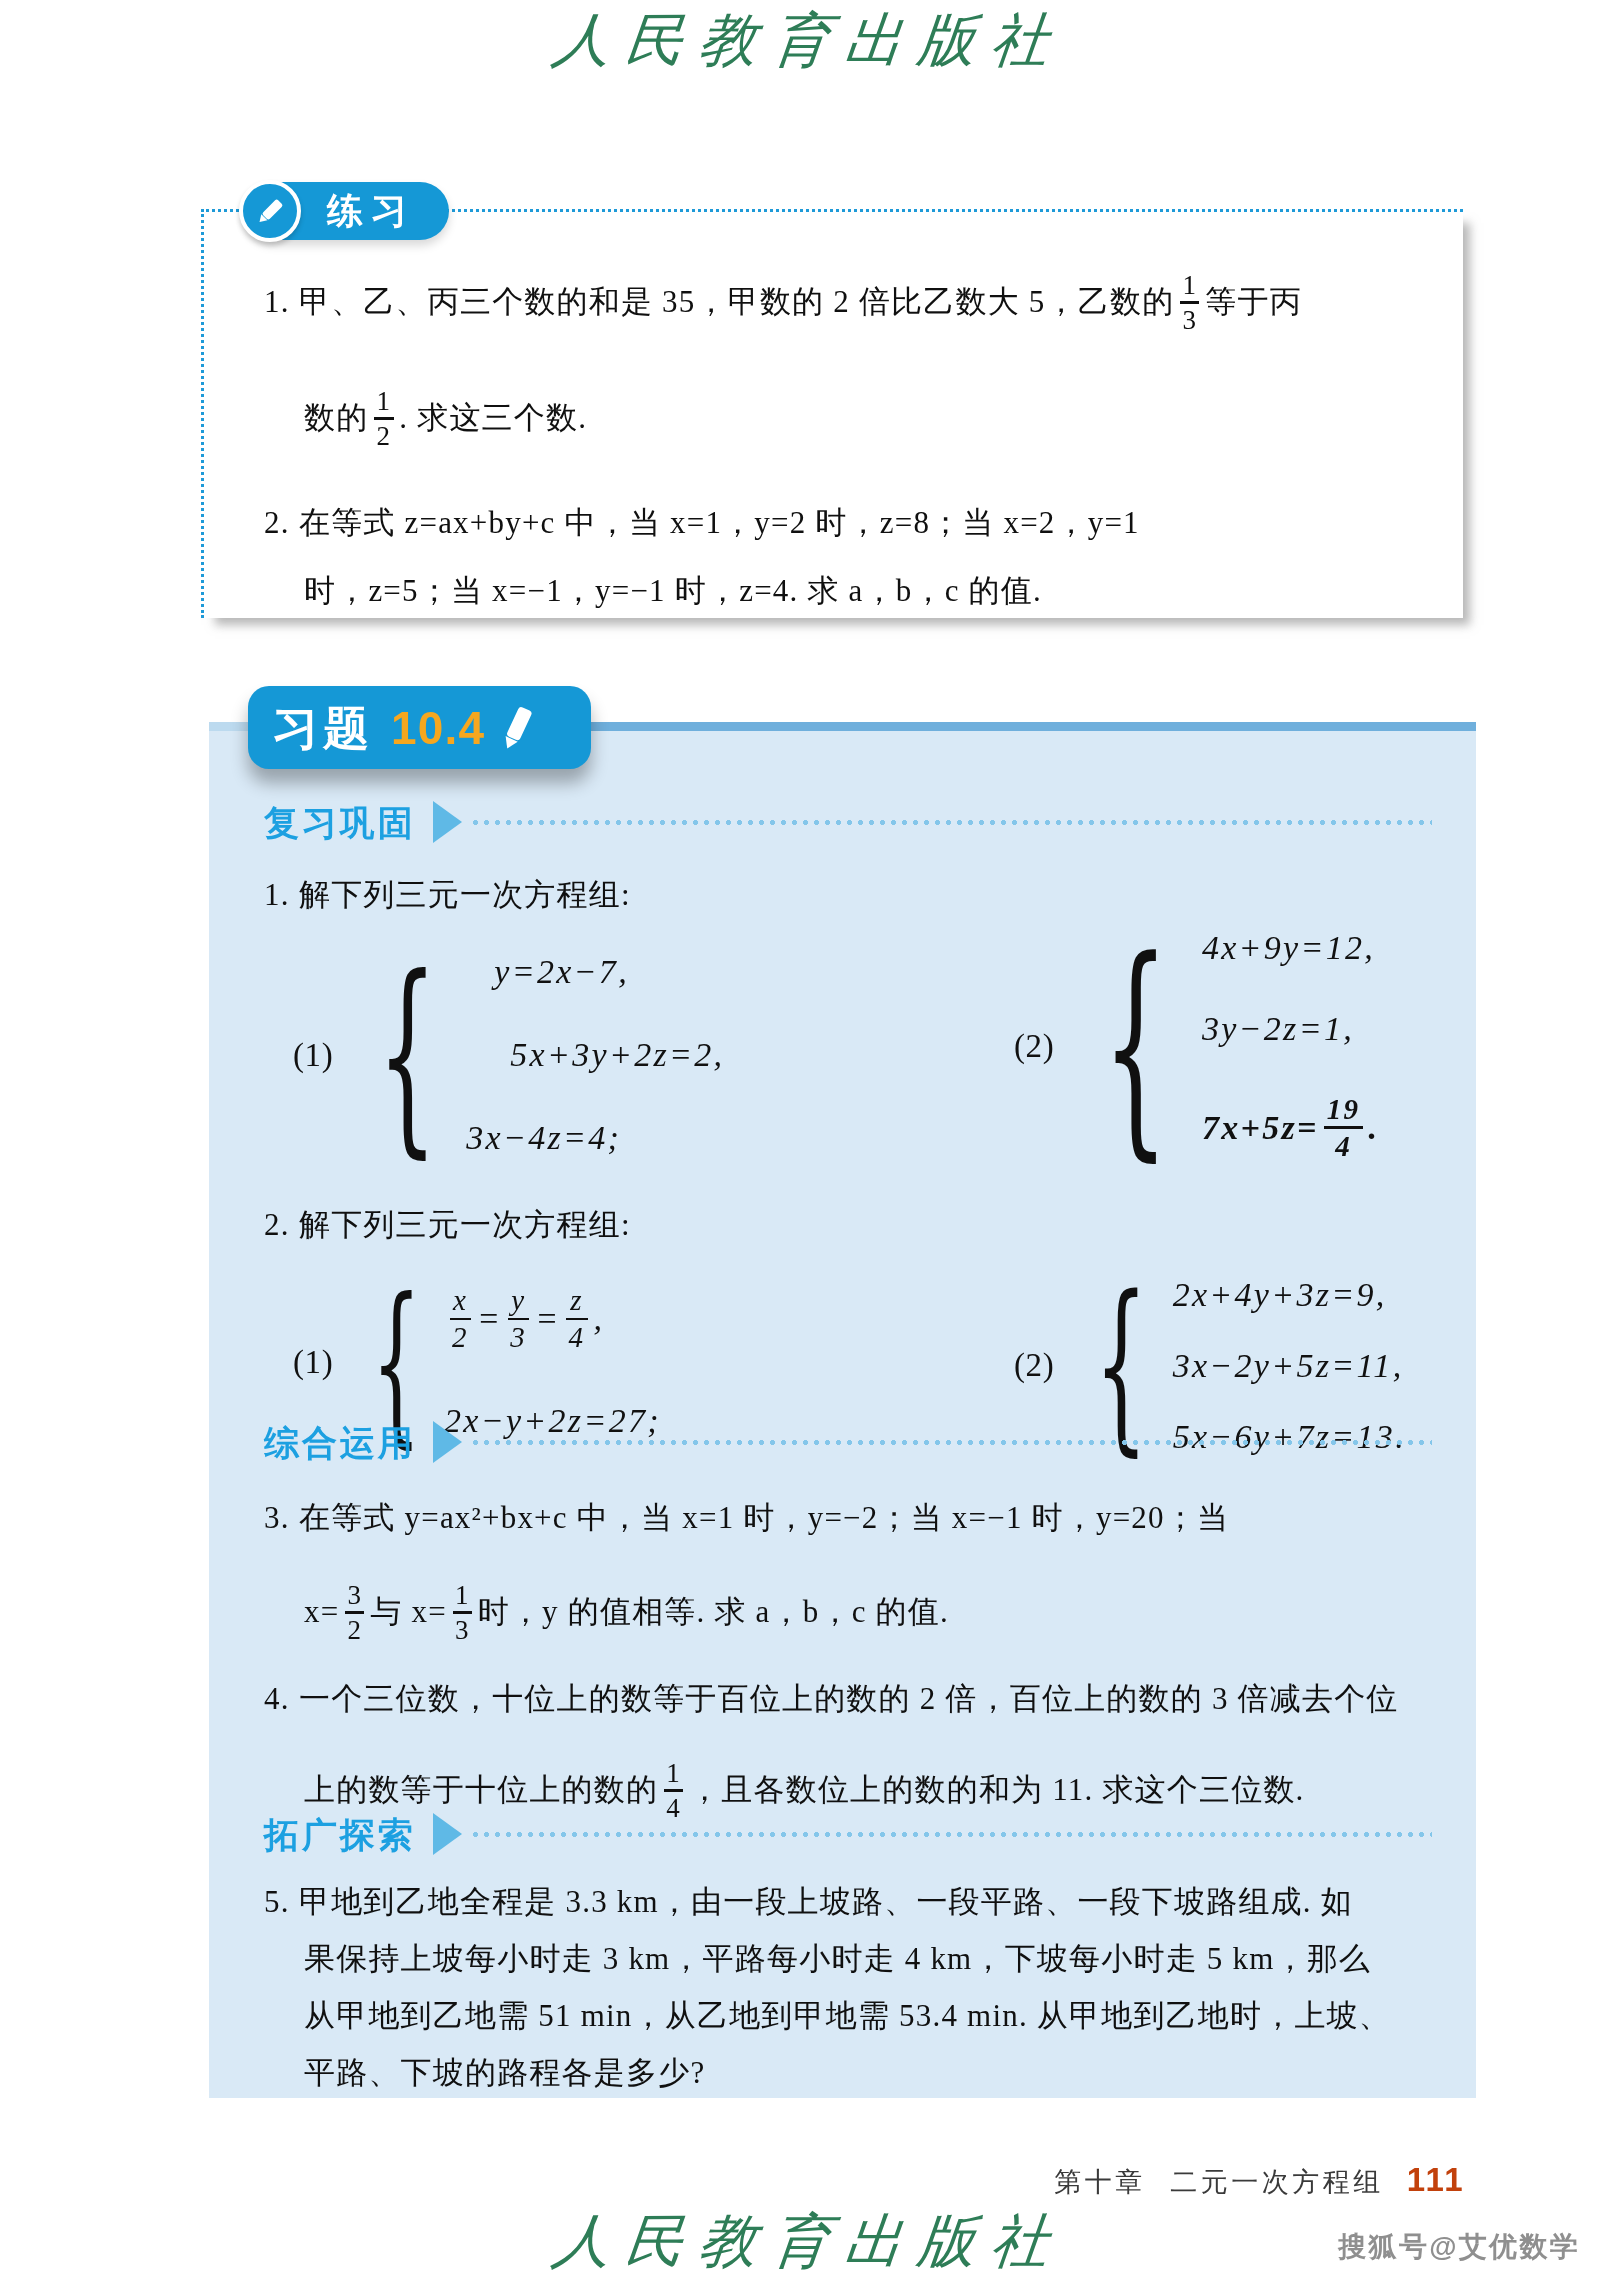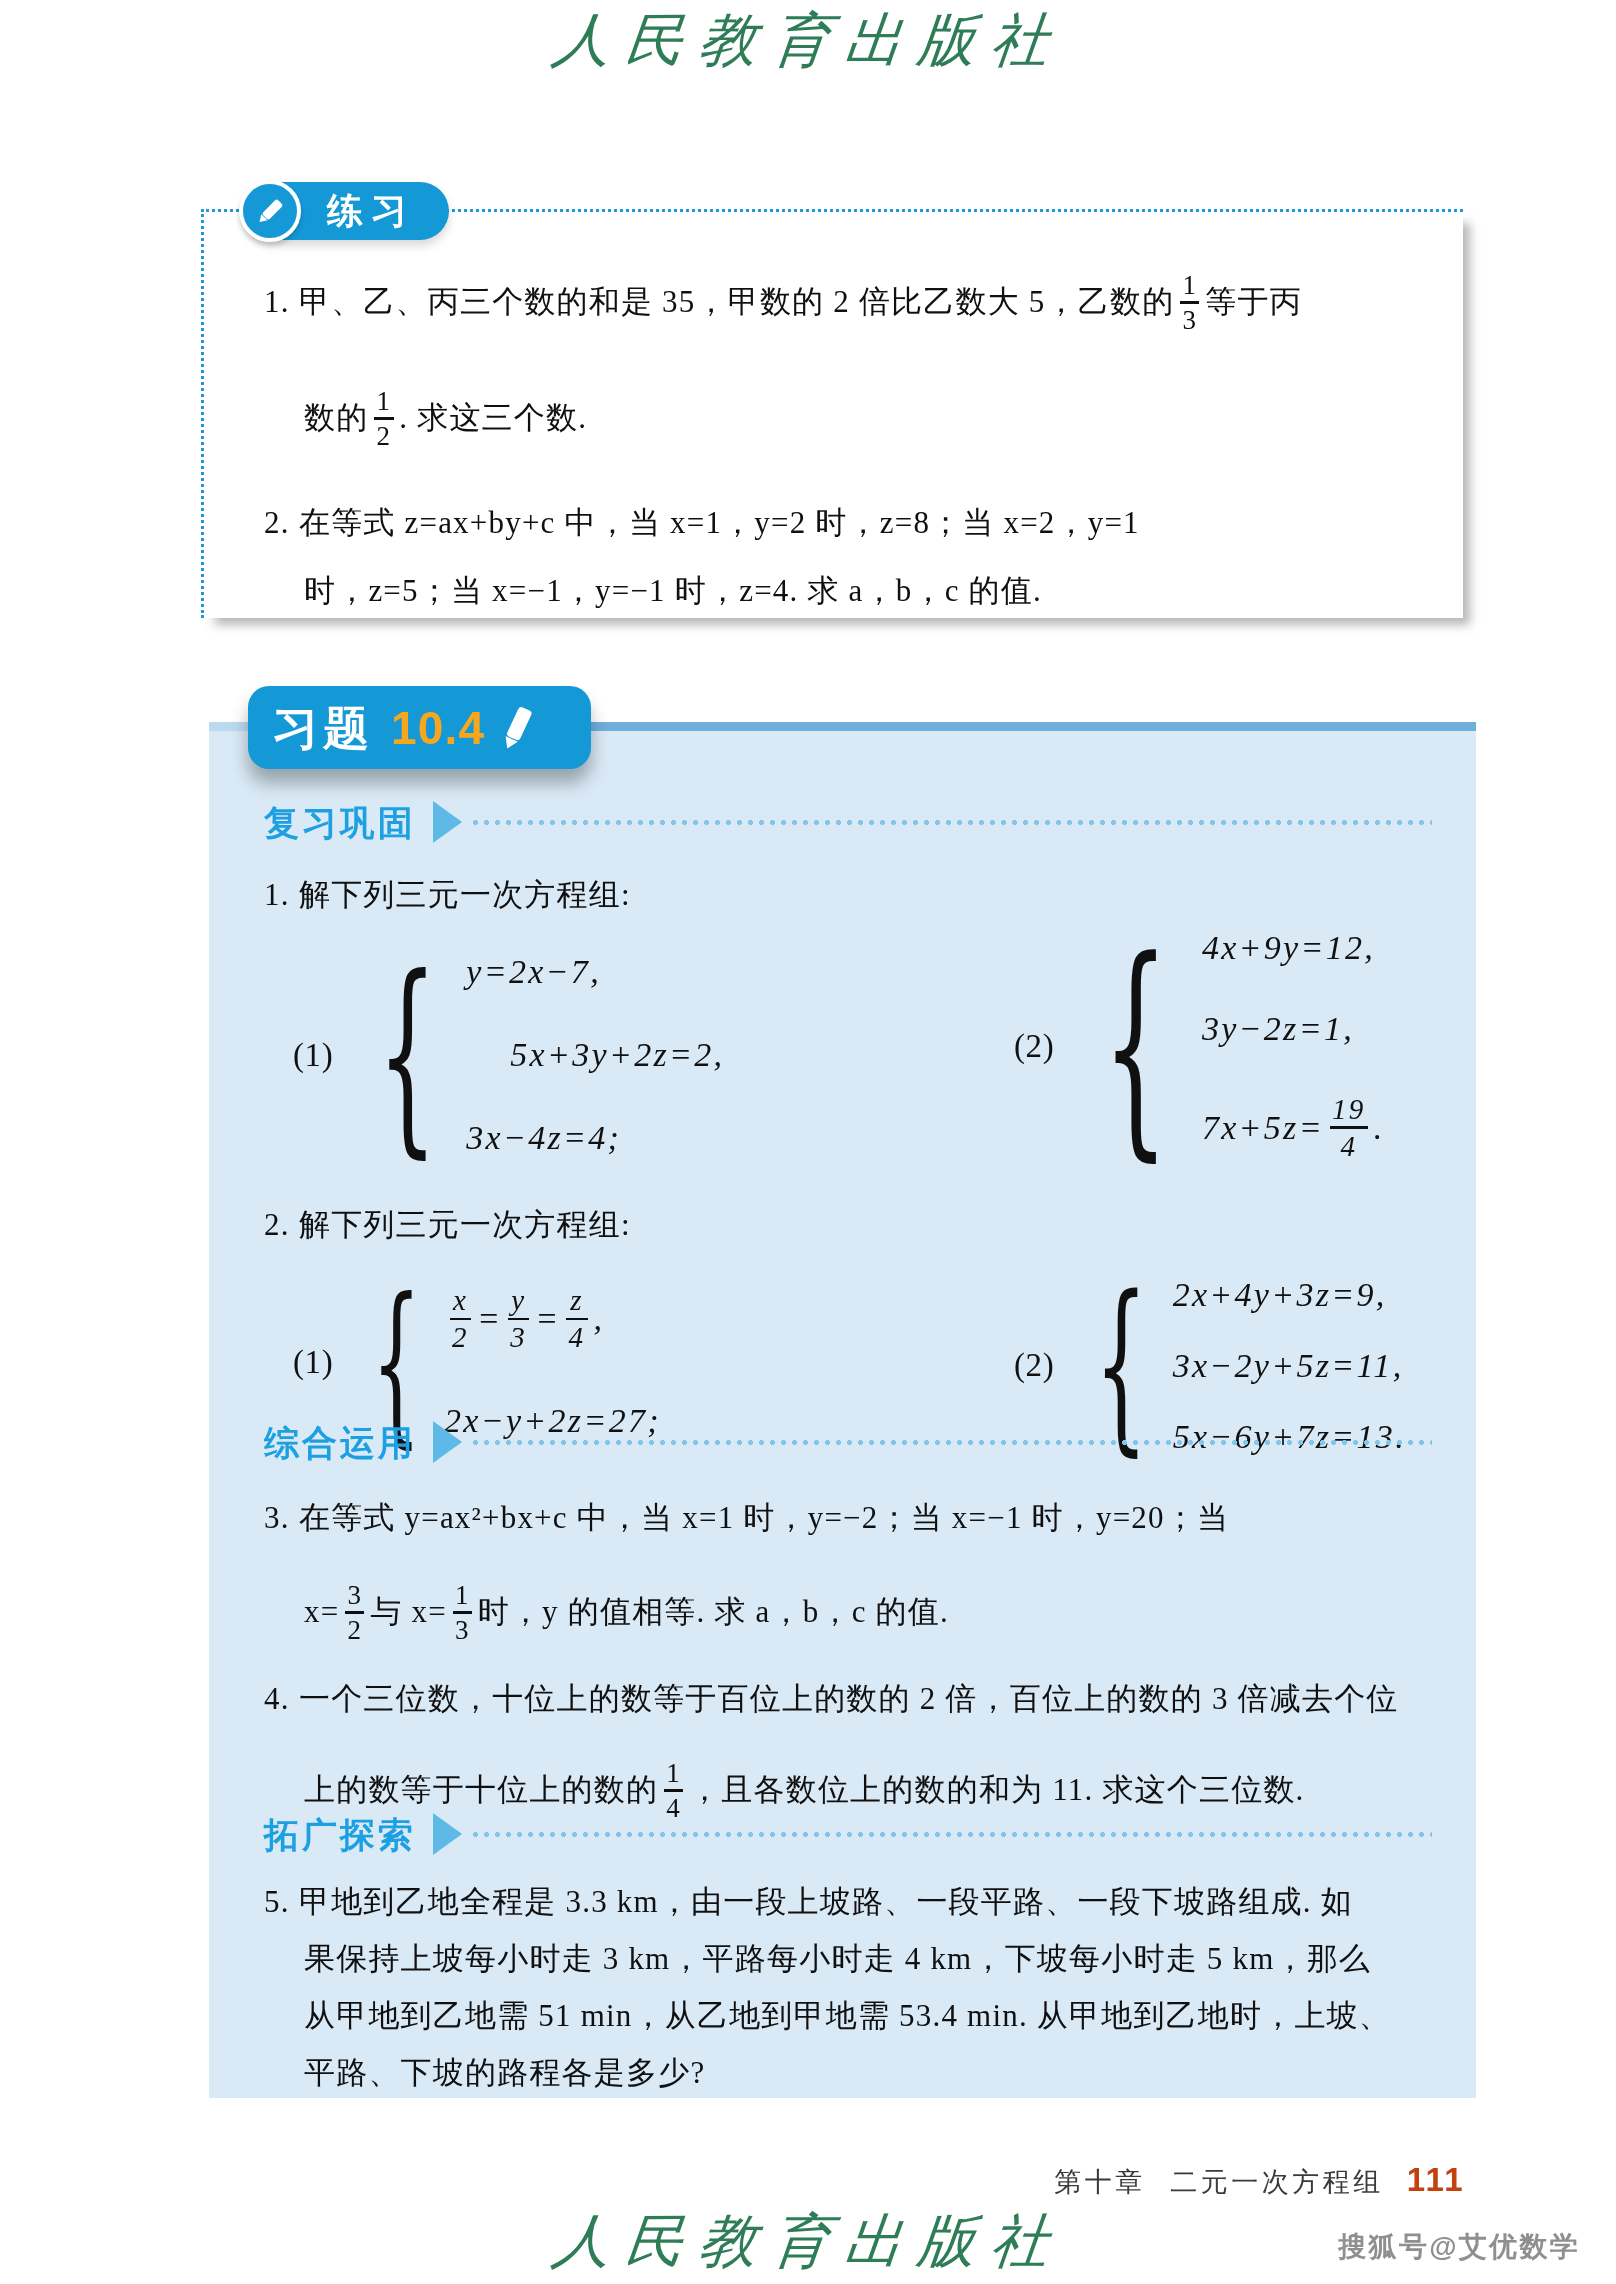--- a/index.html
+++ b/index.html
@@ -140,33 +140,33 @@
 
   <div class="abs line" style="left:264px;top:876px;">
     <span class="no">1.</span>
     <span>解下列三元一次方程组:</span>
   </div>
 
   <div class="abs sys" style="left:293px;top:930px;height:250px;">
     <span class="slabel">(1)</span>
     <span class="brace" style="font-size:209px;">{</span>
     <span class="eqcol">
-      <span class="eqrow" style="height:83px;">y=2x−7,</span>
+      <span class="eqrow" style="height:83px;margin-left:28px;">y=2x−7,</span>
       <span class="eqrow" style="height:83px;margin-left:44px;">5x+3y+2z=2,</span>
       <span class="eqrow" style="height:83px;">3x−4z=4;</span>
     </span>
   </div>
 
   <div class="abs sys" style="left:1014px;top:907px;height:279px;">
     <span class="slabel">(2)</span>
     <span class="brace" style="font-size:232px;">{</span>
     <span class="eqcol">
       <span class="eqrow" style="height:81px;">4x+9y=12,</span>
       <span class="eqrow" style="height:81px;">3y−2z=1,</span>
-      <span class="eqrow" style="height:116px;">
+      <span class="eqrow" style="height:116px;font-weight:bold;">
         <span>7x+5z=</span>
         <span class="frac">
           <span class="fn">19</span>
           <span class="fbar"></span>
           <span class="fd">4</span>
         </span>
         <span>.</span>
       </span>
     </span>
   </div>

